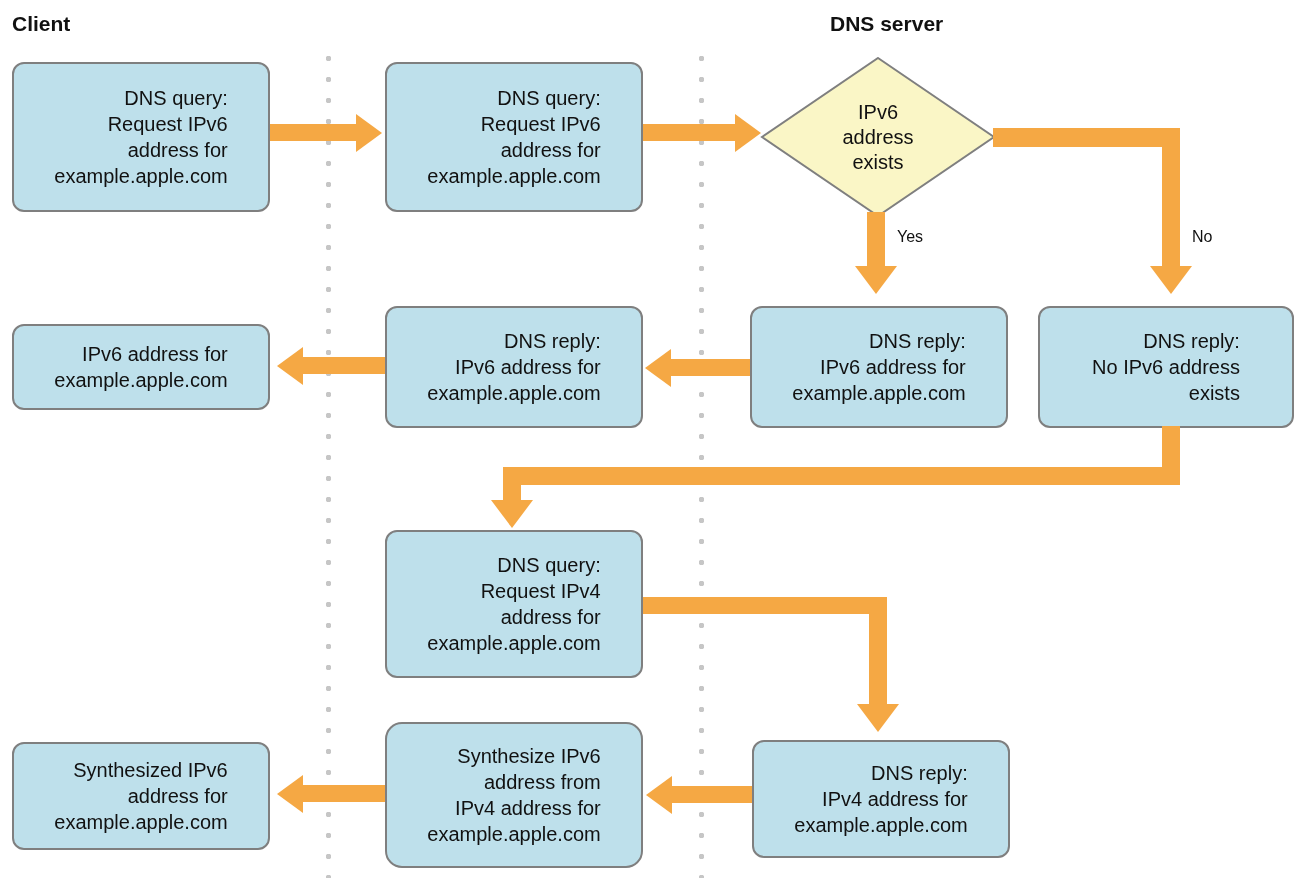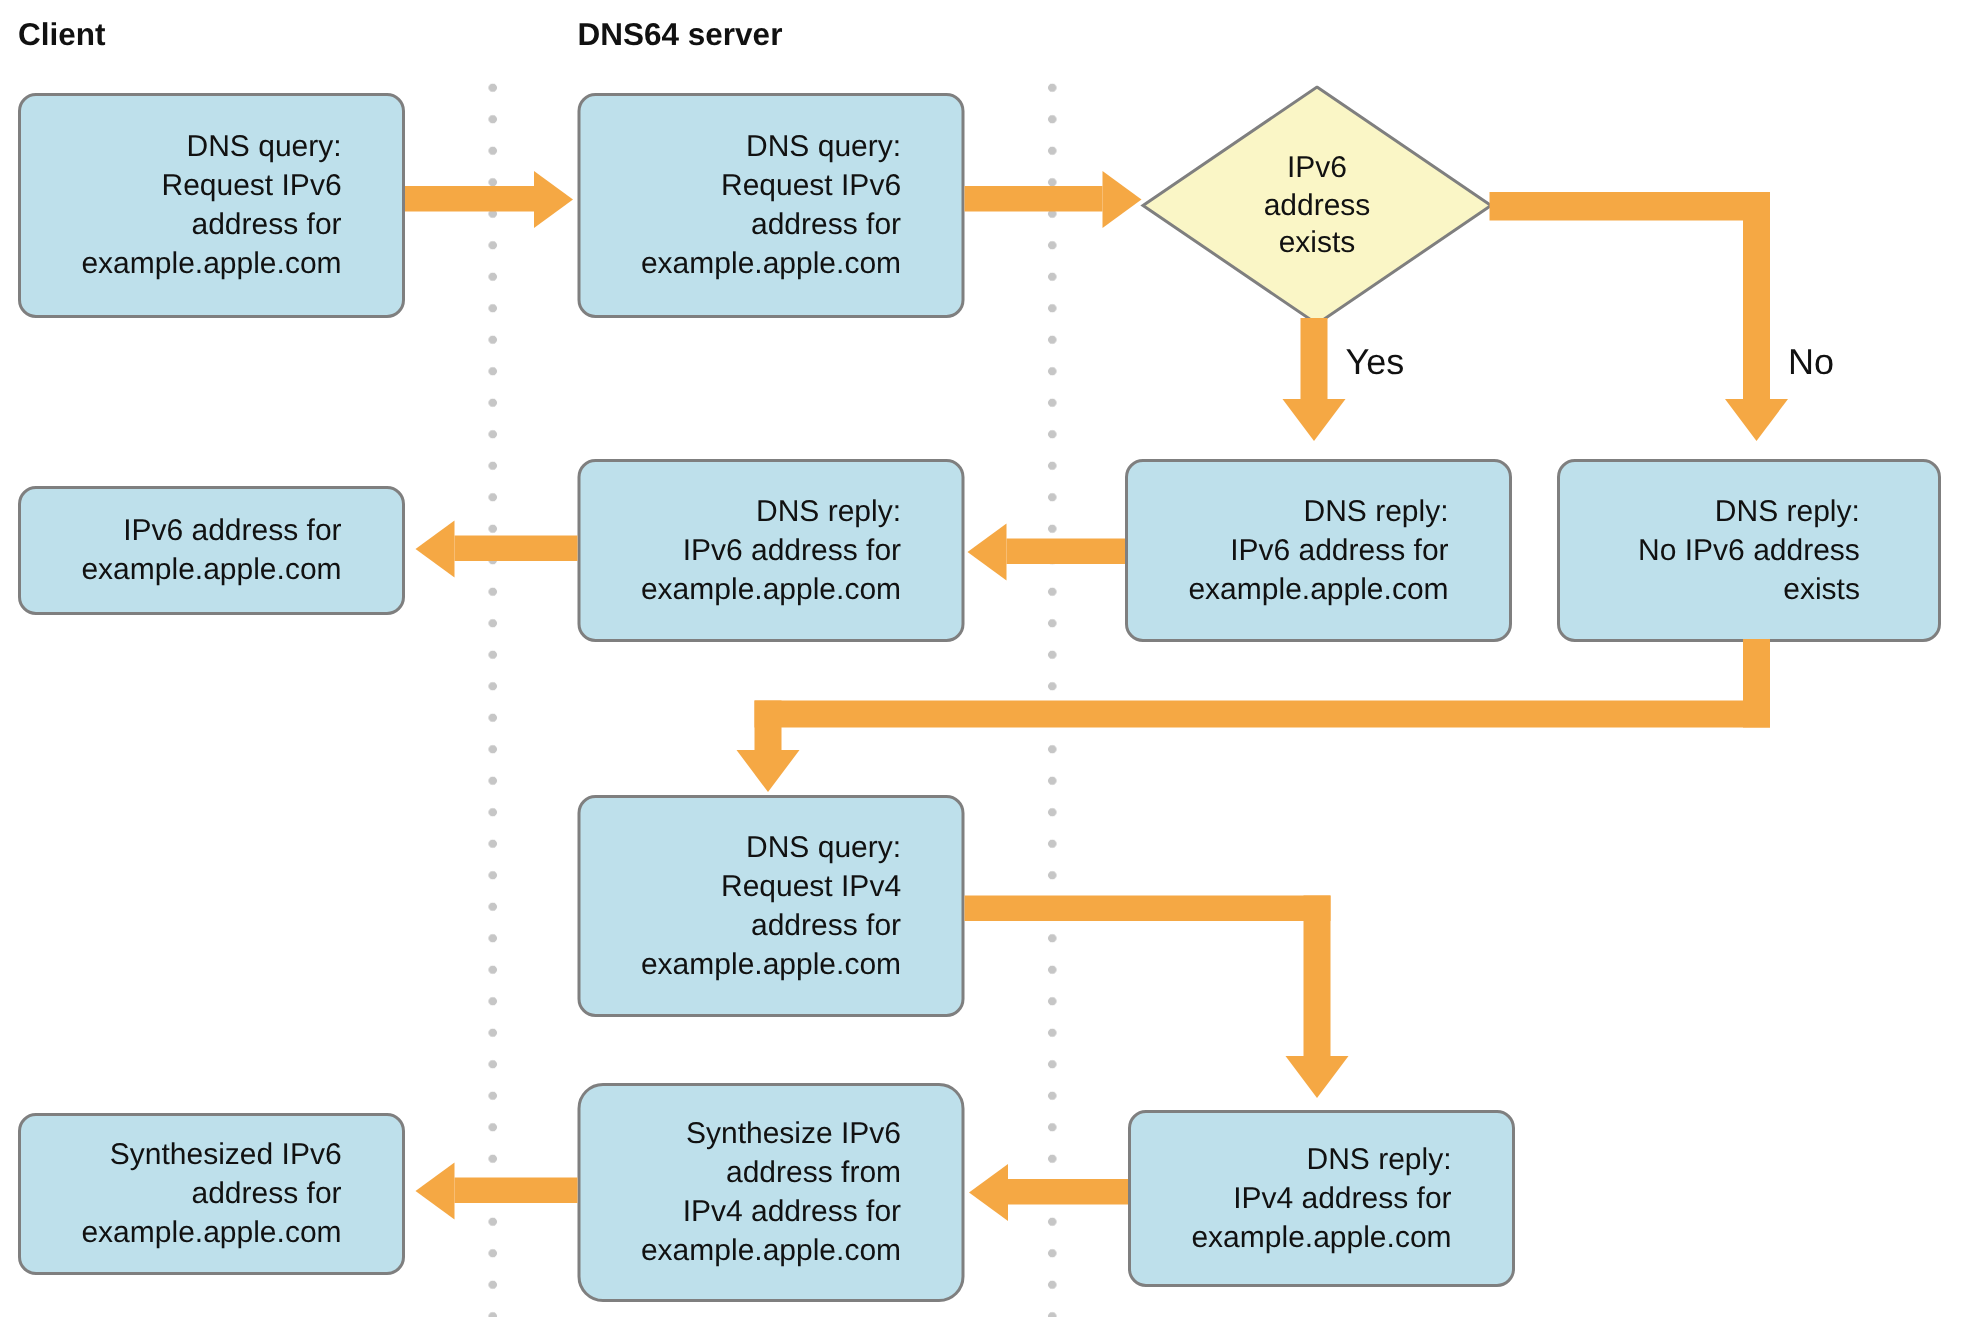--- a/index.html
+++ b/index.html
@@ -68,31 +68,31 @@
     white-space:pre-line;
     color:var(--text);
   }
   .shaft{position:absolute;background:var(--arrow);}
   .head{position:absolute;width:0;height:0;}
   .head-right{border-top:19px solid transparent;border-bottom:19px solid transparent;border-left:26px solid var(--arrow);}
   .head-left{border-top:19px solid transparent;border-bottom:19px solid transparent;border-right:26px solid var(--arrow);}
   .head-down{border-left:21px solid transparent;border-right:21px solid transparent;border-top:28px solid var(--arrow);}
   .edge-label{
     position:absolute;
-    font-size:24px;
+    font-size:16px;
     color:var(--text);
   }
 </style>
 </head>
 <body>
 
 <div class="canvas">
 
   <div class="col-header" style="left:12px;top:12px;width:258px;">Client</div>
-  <div class="col-header" style="left:385px;top:12px;width:258px;">DNS64 server</div>
+  <div class="col-header" style="left:830px;top:12px;width:310px;">DNS server</div>
 
   <div class="dotline" style="left:325px;top:48px;height:830px;"></div>
   <div class="dotline" style="left:698px;top:48px;height:830px;"></div>
 
   <div class="node" style="left:12px;top:62px;width:258px;height:150px;">DNS query:
 Request IPv6
 address for
 example.apple.com</div>
   <div class="node" style="left:385px;top:62px;width:258px;height:150px;">DNS query:
 Request IPv6

